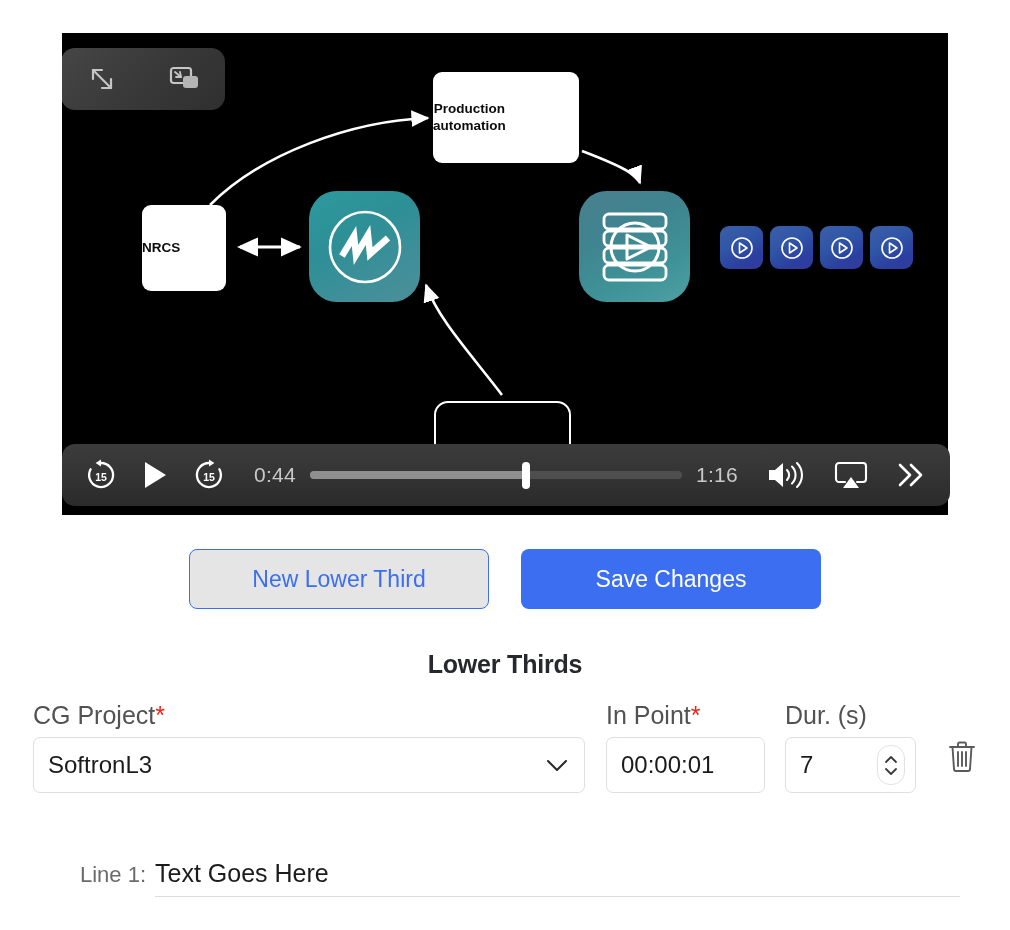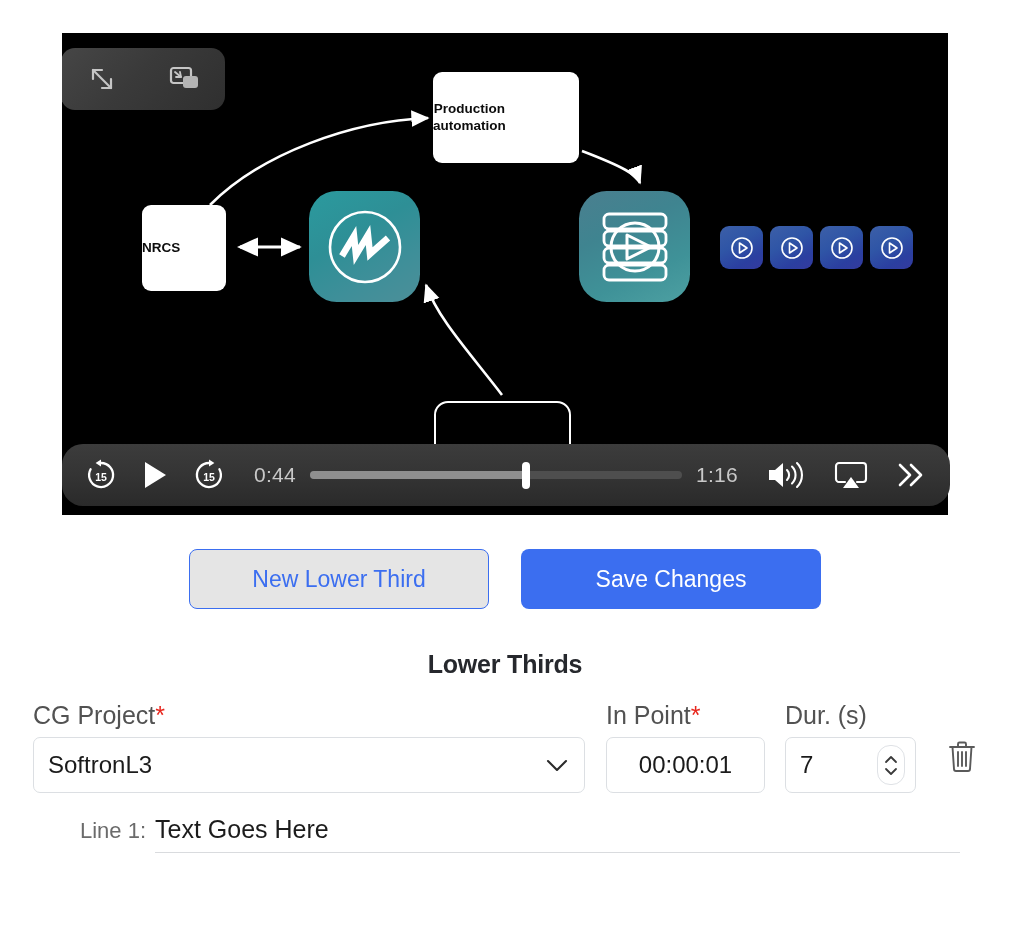--- a/index.html
+++ b/index.html
@@ -115,21 +115,21 @@
   }
 
   
   .controlbar {
     position: absolute;
     left: 62px;
     top: 444px;
     width: 888px;
     height: 62px;
     background: linear-gradient(180deg, #3c3c3c 0%, #343434 50%, #2a2a2a 100%);
-    border-radius: 21px;
+    border-radius: 13px;
     display: flex;
     align-items: center;
     z-index: 40;
     color: #ffffff;
   }
   .cb-btn {
     display: flex; align-items: center; justify-content: center;
     flex: none;
   }
   .cb-time {
@@ -230,21 +230,20 @@
     box-sizing: border-box;
     border: 1.3px solid #dcdfe3;
     border-radius: 7px;
     background: #ffffff;
     height: 56px;
     display: flex;
     align-items: center;
     font-size: 24px;
     color: #1b1b1b;
     padding: 0 14px;
-    justify-content: center;
   }
   #field-cgproject { left: 0; top: 0; width: 552px; }
   #field-cgproject .control { justify-content: space-between; }
   #field-inpoint { left: 573px; top: 0; width: 159px; }
   #field-dur { left: 752px; top: 0; width: 131px; }
   #field-dur .control { justify-content: space-between; padding-right: 10px; }
 
   .stepper {
     width: 26px; height: 38px;
     border: 1.2px solid #dfe2e6;
@@ -281,20 +280,21 @@
   .line-input {
     flex: 1 1 auto;
     font-size: 25px;
     color: #1c1c1c;
     border: none;
     border-bottom: 1.5px solid #d9dbde;
     padding: 0 0 8px 0;
     outline: none;
     background: transparent;
     font-family: "Liberation Sans", sans-serif;
+    margin-top: 44px;
   }
 </style>
 </head>
 <body>
 
 <div class="player">
   <div class="stage">
 
     <svg width="886" height="482" style="position:absolute;left:0;top:0;">
       <defs>

